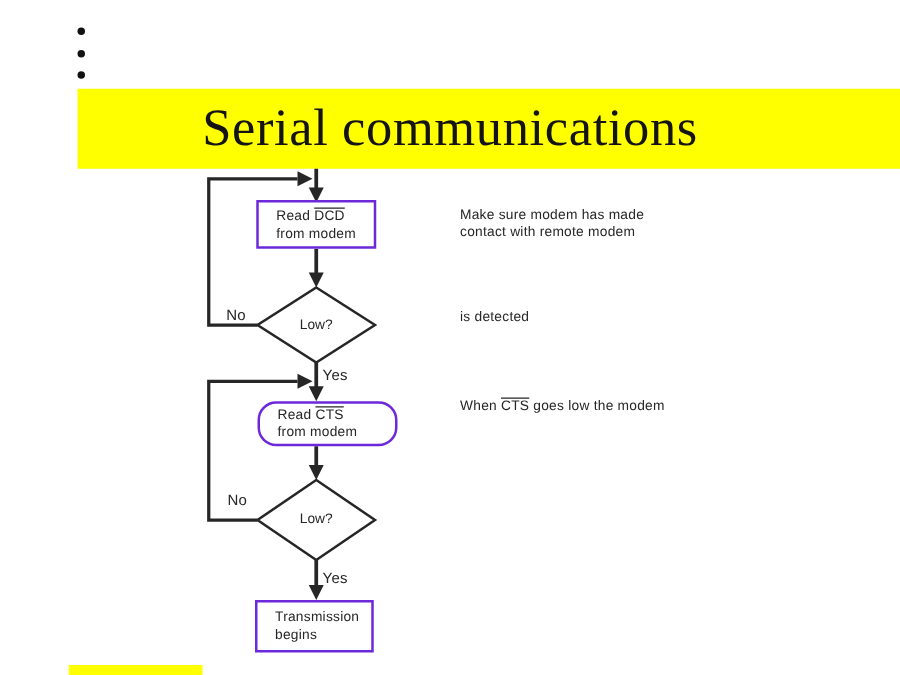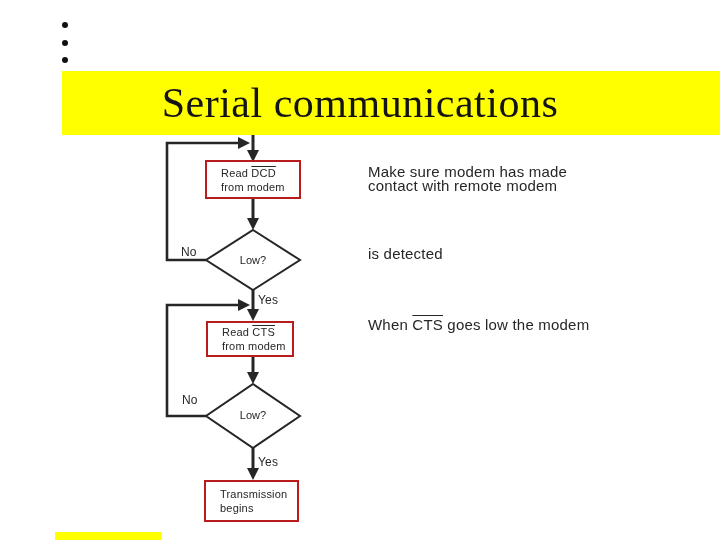--- a/index.html
+++ b/index.html
@@ -12,31 +12,31 @@
   
   .title-bar{position:absolute;left:62px;top:59px;width:658px;height:64px;background:#ffff00;}
   .slide-title{
     position:absolute;left:0;top:59px;width:720px;height:64px;line-height:64px;
     text-align:center;font-family:"Liberation Serif",serif;font-size:42px;color:#141414;
     letter-spacing:0.5px;
   }
   
   svg.flow{position:absolute;left:0;top:0;width:720px;height:540px;}
   .fc-box{
-    position:absolute;background:#fff;border:2px solid #b91c1c;
+    position:absolute;background:#fff;border:2px solid #6d28d9;
     display:flex;flex-direction:column;justify-content:center;
     padding-left:14px;box-sizing:border-box;
     font-size:11px;line-height:14px;color:#262626;letter-spacing:0.2px;
   }
   .over{text-decoration:overline;text-decoration-thickness:1px;}
   .fc-label{position:absolute;font-size:12px;color:#262626;letter-spacing:0.2px;}
   .diamond-label{
     position:absolute;width:60px;text-align:center;font-size:11px;color:#262626;
   }
-  .anno{position:absolute;font-size:15px;line-height:14px;color:#262626;letter-spacing:0.2px;}
+  .anno{position:absolute;font-size:11px;line-height:14px;color:#262626;letter-spacing:0.2px;}
   .bottom-bar{position:absolute;left:55px;top:520px;width:107px;height:20px;background:#ffff00;}
 </style>
 </head>
 <body>
 
 <div class="slide">
 
   <div class="dot" style="left:62px;top:10px;"></div>
   <div class="dot" style="left:62px;top:28px;"></div>
   <div class="dot" style="left:62px;top:45px;"></div>
@@ -74,21 +74,21 @@
       <polygon points="253,218 300,248 253,278 206,248"></polygon>
       <polygon points="253,372 300,404 253,436 206,404"></polygon>
     </g>
   </svg>
 
   <div class="fc-box" style="left:205px;top:148px;width:96px;height:39px;">
     <div><span>Read </span><span class="over">DCD</span></div>
     <div>from modem</div>
   </div>
 
-  <div class="fc-box" style="left:206px;top:309px;width:88px;height:36px;">
+  <div class="fc-box" style="left:206px;top:309px;width:112px;height:36px;border-radius:15px;">
     <div><span>Read </span><span class="over">CTS</span></div>
     <div>from modem</div>
   </div>
 
   <div class="fc-box" style="left:204px;top:468px;width:95px;height:42px;">
     <div>Transmission</div>
     <div>begins</div>
   </div>
 
   <div class="diamond-label" style="left:223px;top:242px;">Low?</div>

